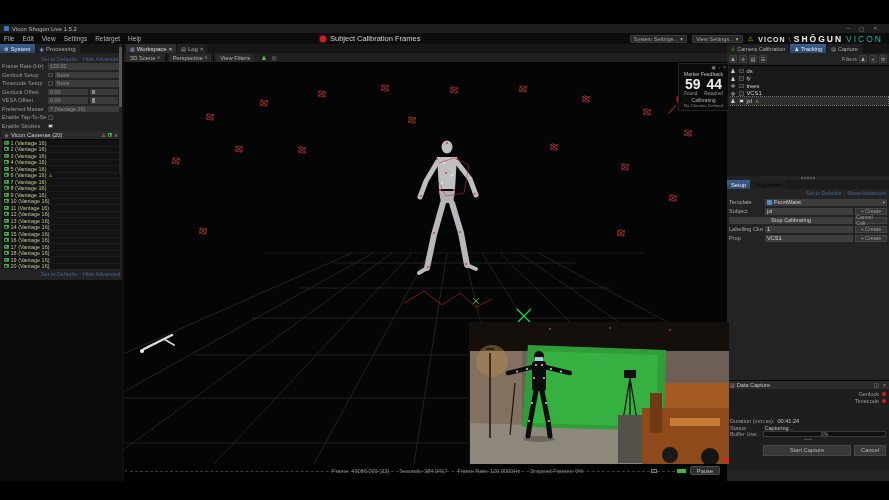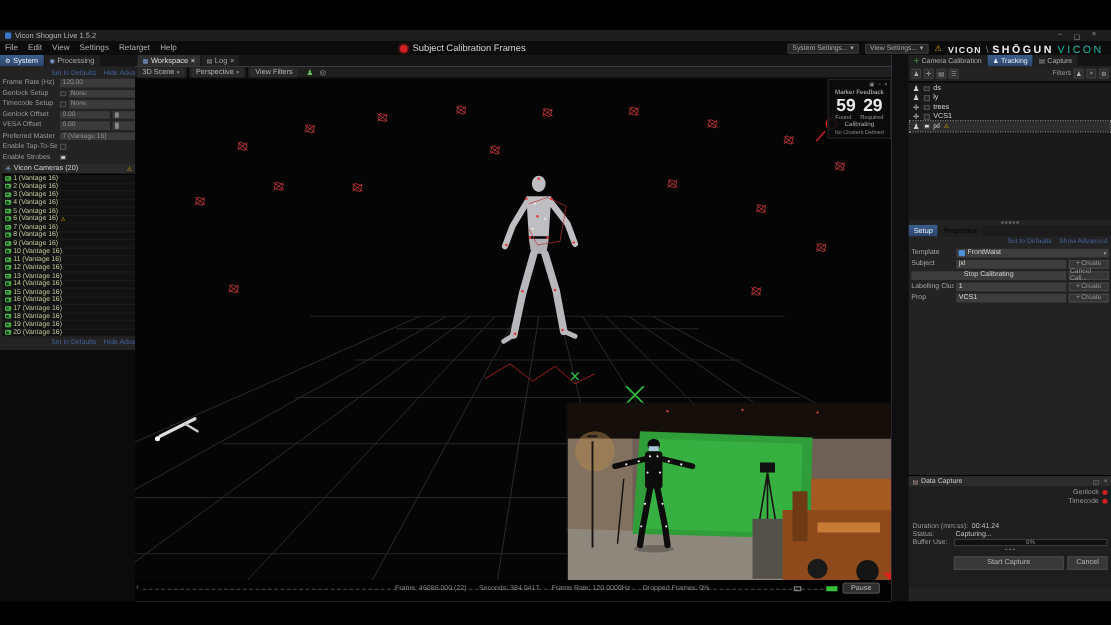--- a/index.html
+++ b/index.html
@@ -19,21 +19,21 @@
 #topright{margin-left:auto;display:flex;align-items:center;gap:5px;padding-right:6px}
 .settings-btn{background:#262626;border:1px solid #3a3a3a;border-radius:1px;height:8px;display:flex;align-items:center;gap:2px;padding:0 3px;font-size:5.5px;color:#a8a8a8}
 .warn{color:var(--warning,#dfa400)}
 #brand{display:flex;align-items:baseline;gap:3px}
 #brand .vicon{font-size:7px;font-weight:bold;color:#e8e8e8;letter-spacing:1px}
 #brand .slash{color:#777;font-size:8px}
 #brand .shogun{font-size:8.5px;font-weight:bold;color:#f0f0f0;letter-spacing:2px}
 #brand .live{font-size:8.5px;color:var(--live,#1fb5a2);letter-spacing:2px}
 
 #left-col{position:absolute;top:20px;left:0;width:122px;height:437px;background:#0b0b0b}
-#center-col{position:absolute;top:20px;left:108px;width:605px;height:437px;background:#c4b5fd}
+#center-col{position:absolute;top:20px;left:124px;width:605px;height:437px;background:#d946ef}
 #right-col{position:absolute;top:20px;left:727px;width:162px;height:437px;background:#232323}
 
 .tabstrip{height:9px;background:#161616;display:flex;align-items:flex-end;font-size:6px;color:#a5a5a5}
 .tab{display:flex;align-items:center;gap:2px;padding:1px 4px;height:9px;background:#202020;margin-right:1px}
 .tab.active{background:linear-gradient(#3c5e8d,#2c466b);color:#e7eefb}
 .tab .ticon{font-size:5px}
 
 #sys-settings{background:#232323;height:227px;padding:2px 2px 0 2px;font-size:5.8px;color:#9a9a9a}
 .linkrow{display:flex;justify-content:flex-end;gap:6px;font-size:5.5px;color:var(--link,#44639c);height:7px;align-items:center}
 .frow{display:flex;align-items:center;height:8.5px;gap:2px}
@@ -516,21 +516,21 @@
       
       <div id="marker-feedback">
         <div id="mf-controls">
           <span>▣</span>
           <span>▫</span>
           <span>×</span>
         </div>
         <div id="mf-title">Marker Feedback</div>
         <div id="mf-nums">
           <span>59</span>
-          <span>29</span>
+          <span>44</span>
         </div>
         <div id="mf-sub">
           <span>Found</span>
           <span>Required</span>
         </div>
         <div id="mf-status">Calibrating</div>
         <div id="mf-note">No Clusters Defined</div>
       </div>
 
       

